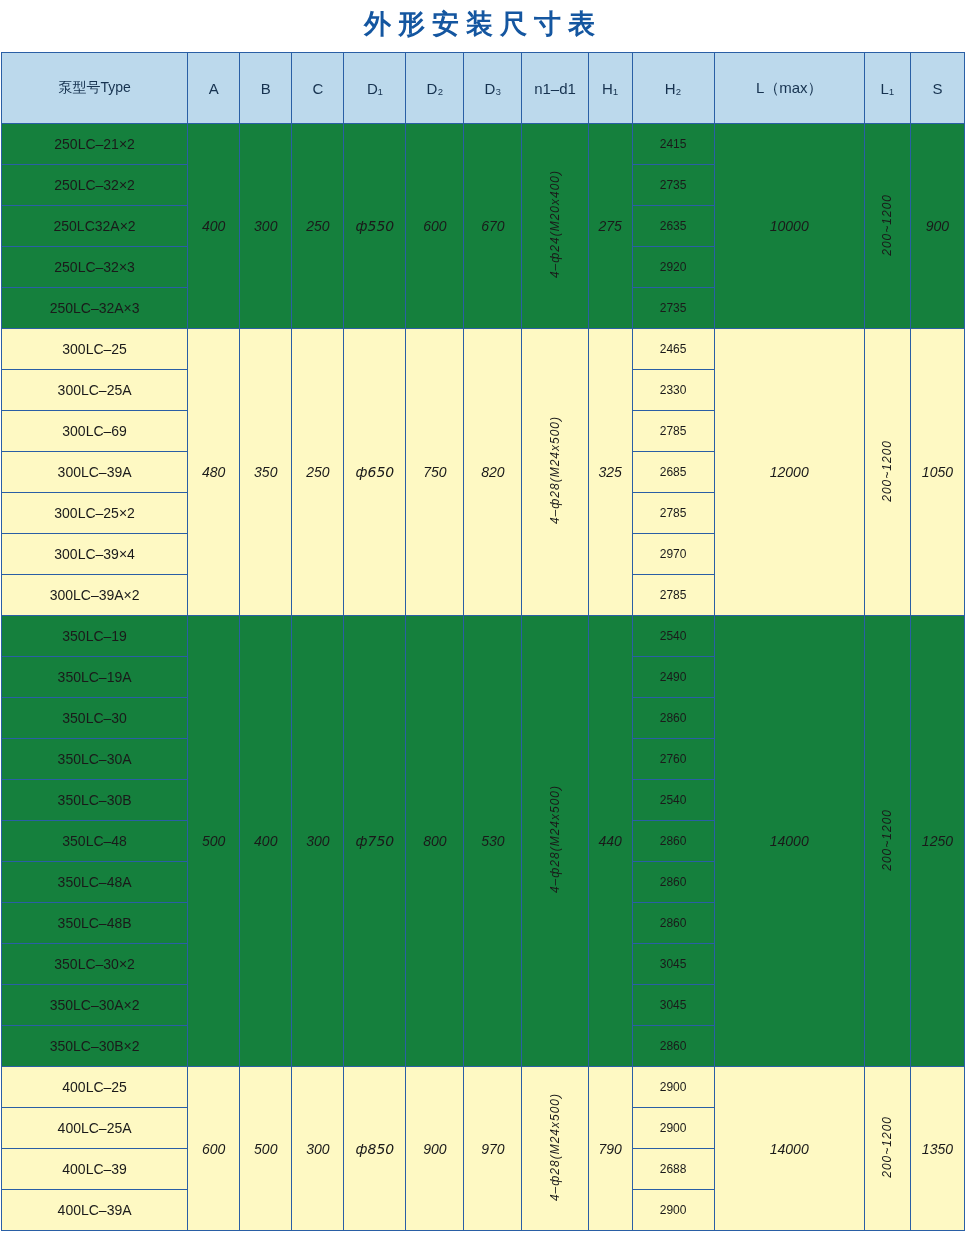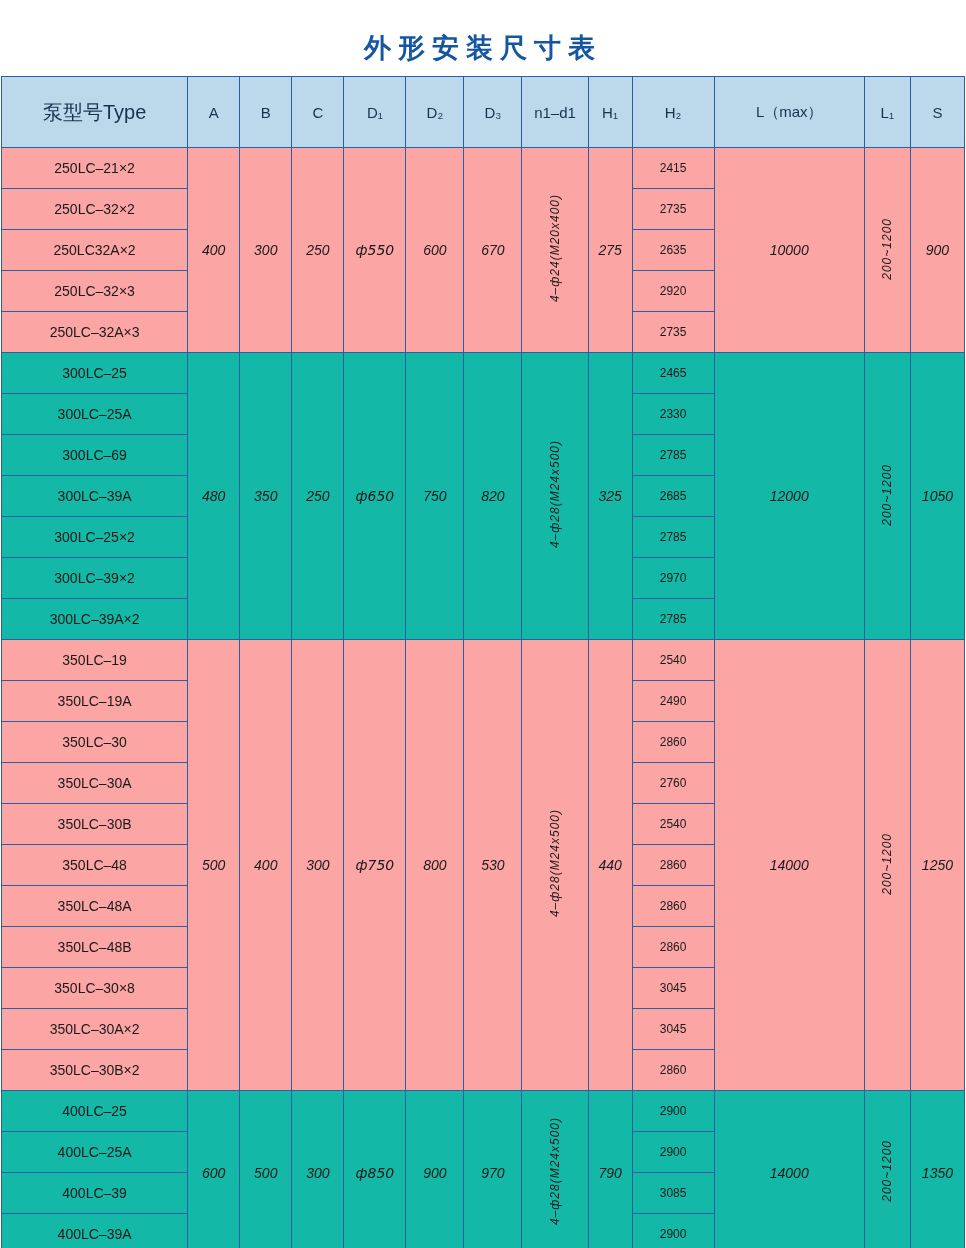--- a/index.html
+++ b/index.html
@@ -15,21 +15,20 @@
     overflow: hidden;
   }
   .page-title {
     text-align: center;
     color: #1456a0;
     font-size: 27px;
     font-weight: bold;
     letter-spacing: 7px;
     padding: 6px 0 10px 0;
     font-family: "DejaVu Sans", "Liberation Sans", sans-serif;
-    margin-top: 24px;
   }
   .table-wrap {
     padding: 0 1px;
   }
   table.spec {
     border-collapse: collapse;
     width: 964px;
     table-layout: fixed;
     font-size: 13px;
   }
@@ -43,36 +42,36 @@
   thead th {
     background: #bcd9ec;
     height: 70px;
     font-size: 15px;
     font-weight: bold;
     color: #16324f;
   }
   th.type-head {
     text-align: left;
     padding-left: 14px;
-    font-size: 20px;
+    font-size: 14px;
   }
   td.typecell {
     text-align: left;
     padding-left: 14px;
     font-size: 14px;
     height: 40px;
     white-space: nowrap;
   }
   td.val {
     font-size: 14px;
     font-style: italic;
   }
   
-  .g-light td { background: #fca5a5; }
-  .g-blue td { background: #14b8a6; }
+  .g-light td { background: #15803d; }
+  .g-blue td { background: #fef9c3; }
 
   td.vert {
     font-size: 12px;
   }
   .vert-inner {
     writing-mode: vertical-rl;
     transform: rotate(180deg);
     white-space: nowrap;
     display: inline-block;
     letter-spacing: 1px;
@@ -177,21 +176,21 @@
         </tr>
         <tr class="g-blue">
           <td class="typecell">300LC–39A</td>
           <td class="h2cell">2685</td>
         </tr>
         <tr class="g-blue">
           <td class="typecell">300LC–25×2</td>
           <td class="h2cell">2785</td>
         </tr>
         <tr class="g-blue">
-          <td class="typecell">300LC–39×2</td>
+          <td class="typecell">300LC–39×4</td>
           <td class="h2cell">2970</td>
         </tr>
         <tr class="g-blue">
           <td class="typecell">300LC–39A×2</td>
           <td class="h2cell">2785</td>
         </tr>
         <tr class="g-light">
           <td class="typecell">350LC–19</td>
           <td rowspan="11" class="val ">500</td>
           <td rowspan="11" class="val ">400</td>
@@ -228,21 +227,21 @@
         </tr>
         <tr class="g-light">
           <td class="typecell">350LC–48A</td>
           <td class="h2cell">2860</td>
         </tr>
         <tr class="g-light">
           <td class="typecell">350LC–48B</td>
           <td class="h2cell">2860</td>
         </tr>
         <tr class="g-light">
-          <td class="typecell">350LC–30×8</td>
+          <td class="typecell">350LC–30×2</td>
           <td class="h2cell">3045</td>
         </tr>
         <tr class="g-light">
           <td class="typecell">350LC–30A×2</td>
           <td class="h2cell">3045</td>
         </tr>
         <tr class="g-light">
           <td class="typecell">350LC–30B×2</td>
           <td class="h2cell">2860</td>
         </tr>
@@ -260,21 +259,21 @@
           <td rowspan="4" class="val">14000</td>
           <td rowspan="4" class="val vert"><span class="vert-inner">200~1200</span></td>
           <td rowspan="4" class="val">1350</td>
         </tr>
         <tr class="g-blue">
           <td class="typecell">400LC–25A</td>
           <td class="h2cell">2900</td>
         </tr>
         <tr class="g-blue">
           <td class="typecell">400LC–39</td>
-          <td class="h2cell">3085</td>
+          <td class="h2cell">2688</td>
         </tr>
         <tr class="g-blue">
           <td class="typecell">400LC–39A</td>
           <td class="h2cell">2900</td>
         </tr>
       </tbody>
   </table>
 </div>
 
 </body></html>

